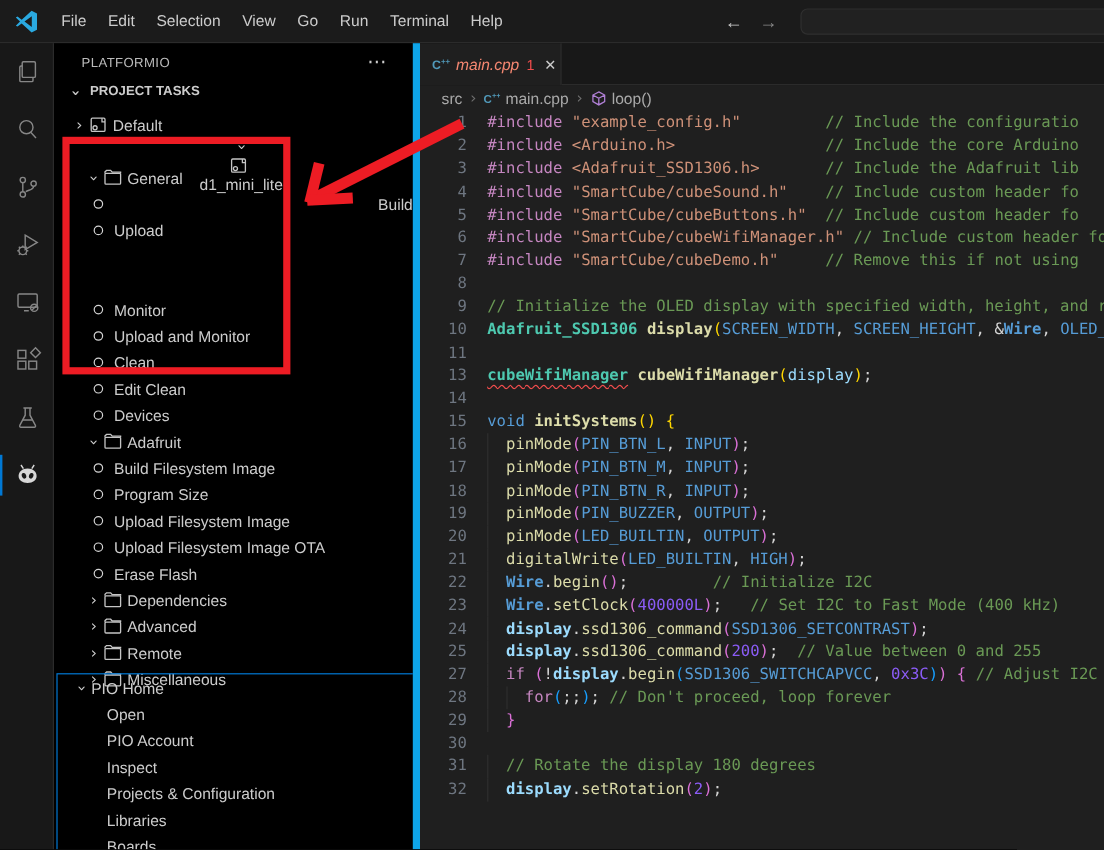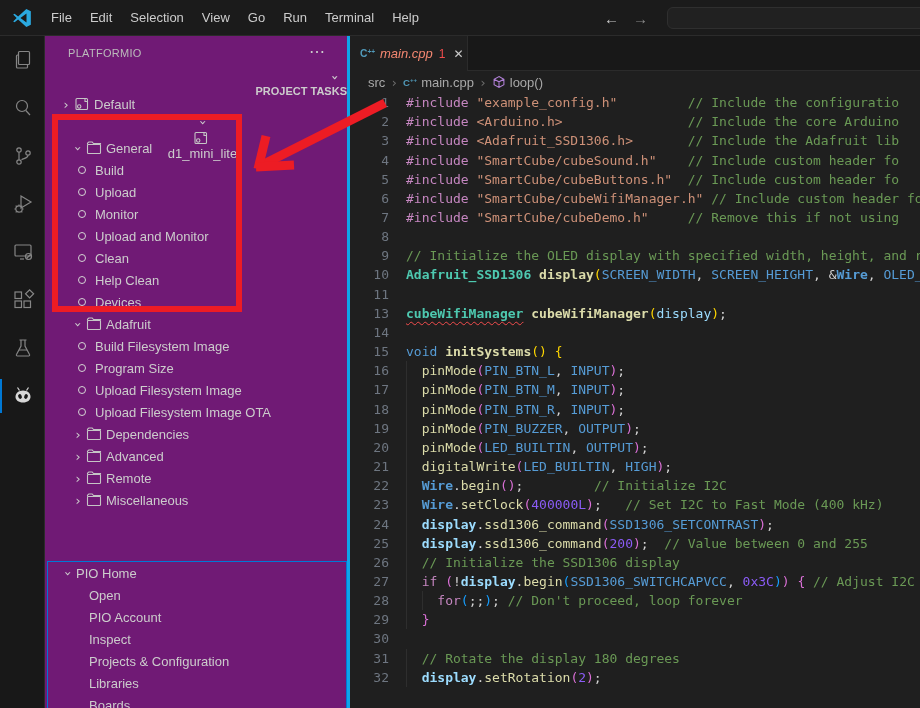--- a/index.html
+++ b/index.html
@@ -22,25 +22,25 @@
   .activitybar { position:absolute; left:0; top:36px; width:45px; height:672px;
     background:#181818; border-right:1px solid #2b2b2b; }
   .ab-item { position:relative; width:45px; height:48px; display:flex; align-items:center; justify-content:center; }
   .ab-item svg { width:24px; height:24px; stroke:#868686; fill:none; stroke-width:1.2; }
   .ab-item.active svg { stroke:#d7d7d7; }
   .ab-item.active svg .fillpart { fill:#d7d7d7; stroke:none; }
   .ab-item svg .fillpart { fill:#868686; stroke:none; }
   .ab-item.active::before { content:""; position:absolute; left:0; top:7px; width:2px; height:34px; background:#0078d4; }
   
   .sidebar { position:absolute; left:45px; top:36px; width:305px; height:672px;
-    background:#701a75; border-right:3px solid #0ea5e9; overflow:hidden; }
+    background:#000000; border-right:6px solid #0ea5e9; overflow:hidden; }
   .sb-title { position:absolute; left:0; top:6px; width:100%; height:22px; display:flex; align-items:center; }
   .sb-title .ttl { margin-left:23px; font-size:11px; color:#bbbbbb; letter-spacing:.3px; }
   .sb-title .more { position:absolute; right:22px; top:0; font-size:16px; color:#cccccc; }
-  .sec-h { position:absolute; left:0; width:100%; height:20px; display:flex; align-items:flex-end; font-size:11px; font-weight:bold; color:#cccccc;flex-direction:column; }
+  .sec-h { position:absolute; left:0; width:100%; height:20px; display:flex; align-items:flex-start; font-size:11px; font-weight:bold; color:#cccccc; }
   .sec-h .chev { margin-left:10px; margin-right:4px; }
   .sec-pt { top:34px; }
   .sec-qa { top:506px; border-top:1px solid #242424; }
   .tree { position:absolute; left:0; width:100%; }
   .tree-pt { top:57px; }
   .tree-qa { top:526px; }
   .row { position:relative; height:22px; display:flex; align-items:center; font-size:13px; color:#cccccc; white-space:nowrap; }
   .row .chev, .sec-h .chev { display:inline-block; width:16px; font-size:13px; color:#cccccc;
     font-family:"DejaVu Sans Mono", monospace; text-align:center; }
   .chev.down { transform:rotate(90deg); }
@@ -203,43 +203,43 @@
         <div class="row" style="padding-left: 25px;">
           <span class="chev down">›</span>
           <span class="ticon">
             <svg viewBox="0 0 16 16">
               <path d="M1.5 4.5 V3.2 L2.8 2 h3.4 L7.5 3.5 h7 V4.5"></path>
               <rect x="1.5" y="4.5" width="13" height="9" rx="0.8"></rect>
             </svg>
           </span>
           <span>General</span>
         </div>
-        <div class="row" style="padding-left: 33px;">
+        <div class="row" style="padding-left: 33px; justify-content: space-between;">
           <span class="circle"></span>
           <span>Build</span>
         </div>
         <div class="row" style="padding-left: 33px;">
           <span class="circle"></span>
           <span>Upload</span>
         </div>
-        <div class="row" style="padding-left: 33px;">
+        <div class="row" style="padding-left: 33px; margin-top: 44px;">
           <span class="circle"></span>
           <span>Monitor</span>
         </div>
         <div class="row" style="padding-left: 33px;">
           <span class="circle"></span>
           <span>Upload and Monitor</span>
         </div>
         <div class="row" style="padding-left: 33px;">
           <span class="circle"></span>
           <span>Clean</span>
         </div>
         <div class="row" style="padding-left: 33px;">
           <span class="circle"></span>
-          <span>Help Clean</span>
+          <span>Edit Clean</span>
         </div>
         <div class="row" style="padding-left: 33px;">
           <span class="circle"></span>
           <span>Devices</span>
         </div>
         <div class="row" style="padding-left: 25px;">
           <span class="chev down">›</span>
           <span class="ticon">
             <svg viewBox="0 0 16 16">
               <path d="M1.5 4.5 V3.2 L2.8 2 h3.4 L7.5 3.5 h7 V4.5"></path>
@@ -256,20 +256,24 @@
           <span class="circle"></span>
           <span>Program Size</span>
         </div>
         <div class="row" style="padding-left: 33px;">
           <span class="circle"></span>
           <span>Upload Filesystem Image</span>
         </div>
         <div class="row" style="padding-left: 33px;">
           <span class="circle"></span>
           <span>Upload Filesystem Image OTA</span>
+        </div>
+        <div class="row" style="padding-left: 33px;">
+          <span class="circle"></span>
+          <span>Erase Flash</span>
         </div>
         <div class="row" style="padding-left: 25px;">
           <span class="chev">›</span>
           <span class="ticon">
             <svg viewBox="0 0 16 16">
               <path d="M1.5 4.5 V3.2 L2.8 2 h3.4 L7.5 3.5 h7 V4.5"></path>
               <rect x="1.5" y="4.5" width="13" height="9" rx="0.8"></rect>
             </svg>
           </span>
           <span>Dependencies</span>
@@ -377,21 +381,20 @@
         <div class="cl"><i class="g1"></i><span class="ln">16</span><span class="lc"><span class="t-pl">  </span><span class="t-fn">pinMode</span><span class="t-bp">(</span><span class="t-mc">PIN_BTN_L</span><span class="t-pl">, </span><span class="t-mc">INPUT</span><span class="t-bp">)</span><span class="t-pl">;</span></span></div>
         <div class="cl"><i class="g1"></i><span class="ln">17</span><span class="lc"><span class="t-pl">  </span><span class="t-fn">pinMode</span><span class="t-bp">(</span><span class="t-mc">PIN_BTN_M</span><span class="t-pl">, </span><span class="t-mc">INPUT</span><span class="t-bp">)</span><span class="t-pl">;</span></span></div>
         <div class="cl"><i class="g1"></i><span class="ln">18</span><span class="lc"><span class="t-pl">  </span><span class="t-fn">pinMode</span><span class="t-bp">(</span><span class="t-mc">PIN_BTN_R</span><span class="t-pl">, </span><span class="t-mc">INPUT</span><span class="t-bp">)</span><span class="t-pl">;</span></span></div>
         <div class="cl"><i class="g1"></i><span class="ln">19</span><span class="lc"><span class="t-pl">  </span><span class="t-fn">pinMode</span><span class="t-bp">(</span><span class="t-mc">PIN_BUZZER</span><span class="t-pl">, </span><span class="t-mc">OUTPUT</span><span class="t-bp">)</span><span class="t-pl">;</span></span></div>
         <div class="cl"><i class="g1"></i><span class="ln">20</span><span class="lc"><span class="t-pl">  </span><span class="t-fn">pinMode</span><span class="t-bp">(</span><span class="t-mc">LED_BUILTIN</span><span class="t-pl">, </span><span class="t-mc">OUTPUT</span><span class="t-bp">)</span><span class="t-pl">;</span></span></div>
         <div class="cl"><i class="g1"></i><span class="ln">21</span><span class="lc"><span class="t-pl">  </span><span class="t-fn">digitalWrite</span><span class="t-bp">(</span><span class="t-mc">LED_BUILTIN</span><span class="t-pl">, </span><span class="t-mc">HIGH</span><span class="t-bp">)</span><span class="t-pl">;</span></span></div>
         <div class="cl"><i class="g1"></i><span class="ln">22</span><span class="lc"><span class="t-pl">  </span><span class="t-wire">Wire</span><span class="t-pl">.</span><span class="t-fn">begin</span><span class="t-bp">()</span><span class="t-pl">;</span><span class="t-pl">         </span><span class="t-cm">// Initialize I2C</span></span></div>
         <div class="cl"><i class="g1"></i><span class="ln">23</span><span class="lc"><span class="t-pl">  </span><span class="t-wire">Wire</span><span class="t-pl">.</span><span class="t-fn">setClock</span><span class="t-bp">(</span><span class="t-nm">400000L</span><span class="t-bp">)</span><span class="t-pl">;</span><span class="t-pl">   </span><span class="t-cm">// Set I2C to Fast Mode (400 kHz)</span></span></div>
         <div class="cl"><i class="g1"></i><span class="ln">24</span><span class="lc"><span class="t-pl">  </span><span class="t-vr">display</span><span class="t-pl">.</span><span class="t-fn">ssd1306_command</span><span class="t-bp">(</span><span class="t-mc">SSD1306_SETCONTRAST</span><span class="t-bp">)</span><span class="t-pl">;</span></span></div>
         <div class="cl"><i class="g1"></i><span class="ln">25</span><span class="lc"><span class="t-pl">  </span><span class="t-vr">display</span><span class="t-pl">.</span><span class="t-fn">ssd1306_command</span><span class="t-bp">(</span><span class="t-nm">200</span><span class="t-bp">)</span><span class="t-pl">;  </span><span class="t-cm">// Value between 0 and 255</span></span></div>
-        <div class="cl"><i class="g1"></i><span class="ln">26</span><span class="lc"><span class="t-pl">  </span><span class="t-cm">// Initialize the SSD1306 display</span></span></div>
         <div class="cl"><i class="g1"></i><span class="ln">27</span><span class="lc"><span class="t-pl">  </span><span class="t-ct">if</span><span class="t-pl"> </span><span class="t-bp">(</span><span class="t-pl">!</span><span class="t-vr">display</span><span class="t-pl">.</span><span class="t-fn">begin</span><span class="t-bb">(</span><span class="t-mc">SSD1306_SWITCHCAPVCC</span><span class="t-pl">, </span><span class="t-nm">0x3C</span><span class="t-bb">)</span><span class="t-bp">)</span><span class="t-pl"> </span><span class="t-bp">{</span><span class="t-pl"> </span><span class="t-cm">// Adjust I2C</span></span></div>
         <div class="cl"><i class="g1"></i><i class="g2"></i><span class="ln">28</span><span class="lc"><span class="t-pl">    </span><span class="t-ct">for</span><span class="t-bb">(</span><span class="t-pl">;;</span><span class="t-bb">)</span><span class="t-pl">; </span><span class="t-cm">// Don't proceed, loop forever</span></span></div>
         <div class="cl"><i class="g1"></i><span class="ln">29</span><span class="lc"><span class="t-pl">  </span><span class="t-bp">}</span></span></div>
         <div class="cl"><span class="ln">30</span><span class="lc"></span></div>
         <div class="cl"><i class="g1"></i><span class="ln">31</span><span class="lc"><span class="t-pl">  </span><span class="t-cm">// Rotate the display 180 degrees</span></span></div>
         <div class="cl"><i class="g1"></i><span class="ln">32</span><span class="lc"><span class="t-pl">  </span><span class="t-vr">display</span><span class="t-pl">.</span><span class="t-fn">setRotation</span><span class="t-bp">(</span><span class="t-nm">2</span><span class="t-bp">)</span><span class="t-pl">;</span></span></div>
       </div>
   </div>
 
   <svg class="overlay" id="overlay">

